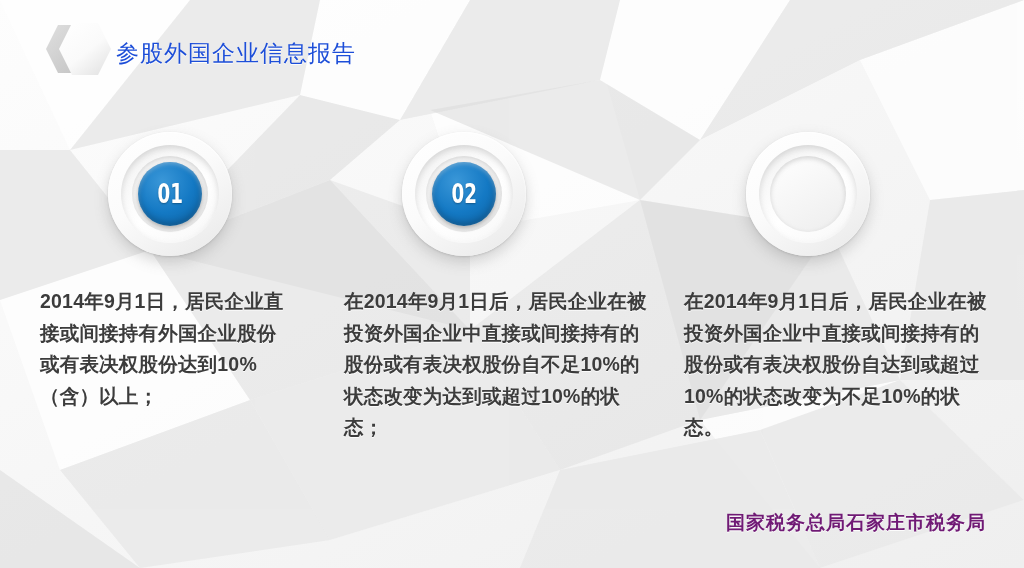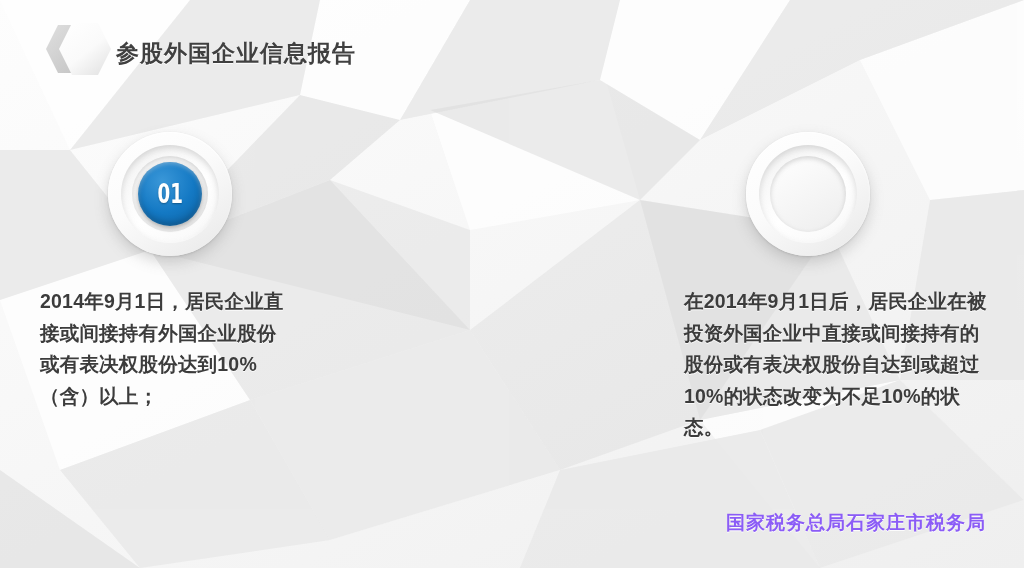--- a/index.html
+++ b/index.html
@@ -38,22 +38,22 @@
     left: 38px;
     top: 22px;
     width: 88px;
     height: 56px;
   }
   .page-title {
     position: absolute;
     left: 116px;
     top: 38px;
     font-size: 23px;
-    font-weight: bold;
-    color: #404040;
+    font-weight: normal;
+    color: #1d4ed8;
     letter-spacing: 1px;
     white-space: nowrap;
     text-shadow: 0 1px 0 rgba(255,255,255,0.85);
   }
 
   
   .columns {
     position: absolute;
     left: 0;
     top: 132px;
@@ -152,21 +152,21 @@
   .col-1 .col-text { width: 306px; margin-left: 10px; }
   .col-2 .col-text { width: 306px; }
 
   
   .footer {
     position: absolute;
     right: 38px;
     bottom: 32px;
     font-size: 19px;
     font-weight: bold;
-    color: #8b5cf6;
+    color: #701a75;
     letter-spacing: 1px;
     text-shadow: 0 1px 0 rgba(255,255,255,0.85);
     white-space: nowrap;
   }
 </style>
 </head>
 <body>
 
 <div id="slide">
 
@@ -239,20 +239,31 @@
         <div class="ring-outer"></div>
         <div class="ring-mid"></div>
         <div class="ring-inner"></div>
         <div class="disc blue">
           <span class="disc-num">01</span>
         </div>
       </div>
       <div class="col-text">2014年9月1日，居民企业直接或间接持有外国企业股份或有表决权股份达到10%（含）以上；</div>
     </div>
 
+    <div class="col col-1">
+      <div class="badge-wrap">
+        <div class="ring-outer"></div>
+        <div class="ring-mid"></div>
+        <div class="ring-inner"></div>
+        <div class="disc blue">
+          <span class="disc-num">02</span>
+        </div>
+      </div>
+      <div class="col-text">在2014年9月1日后，居民企业在被投资外国企业中直接或间接持有的股份或有表决权股份自不足10%的状态改变为达到或超过10%的状态；</div>
+    </div>
 
     <div class="col col-2">
       <div class="badge-wrap">
         <div class="ring-outer"></div>
         <div class="ring-mid"></div>
         <div class="ring-inner"></div>
       </div>
       <div class="col-text">在2014年9月1日后，居民企业在被投资外国企业中直接或间接持有的股份或有表决权股份自达到或超过10%的状态改变为不足10%的状态。</div>
     </div>
 

